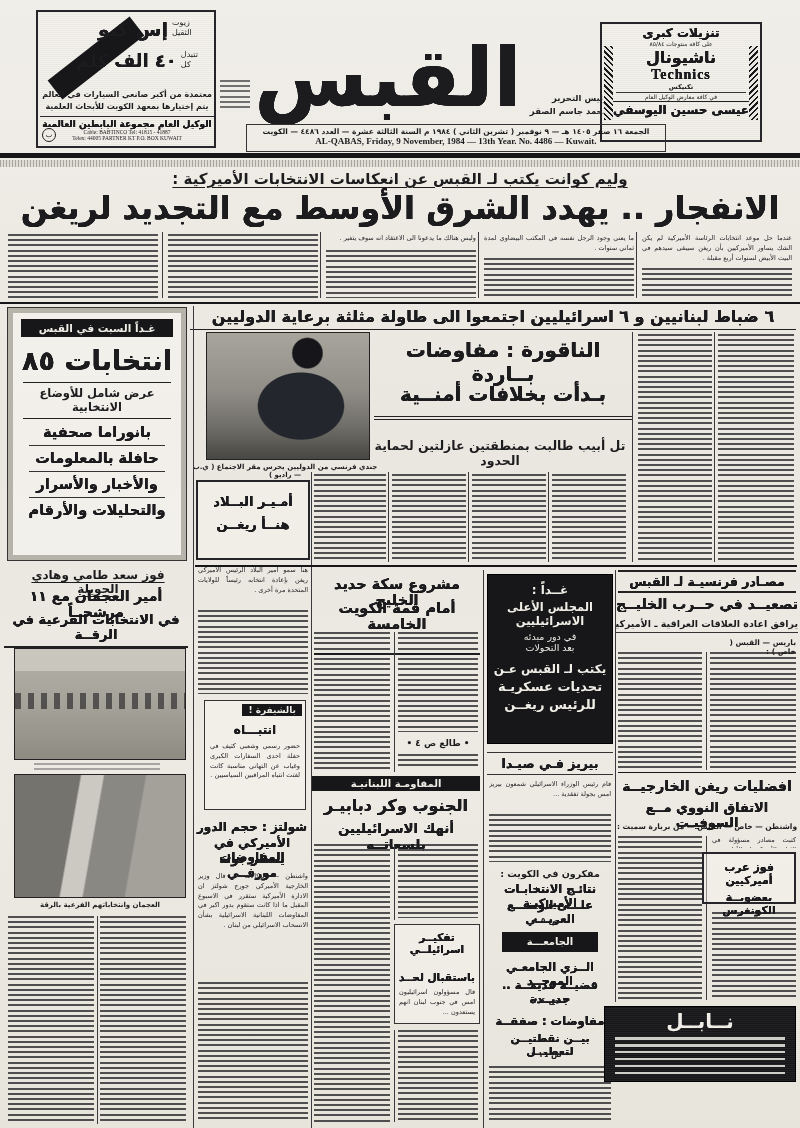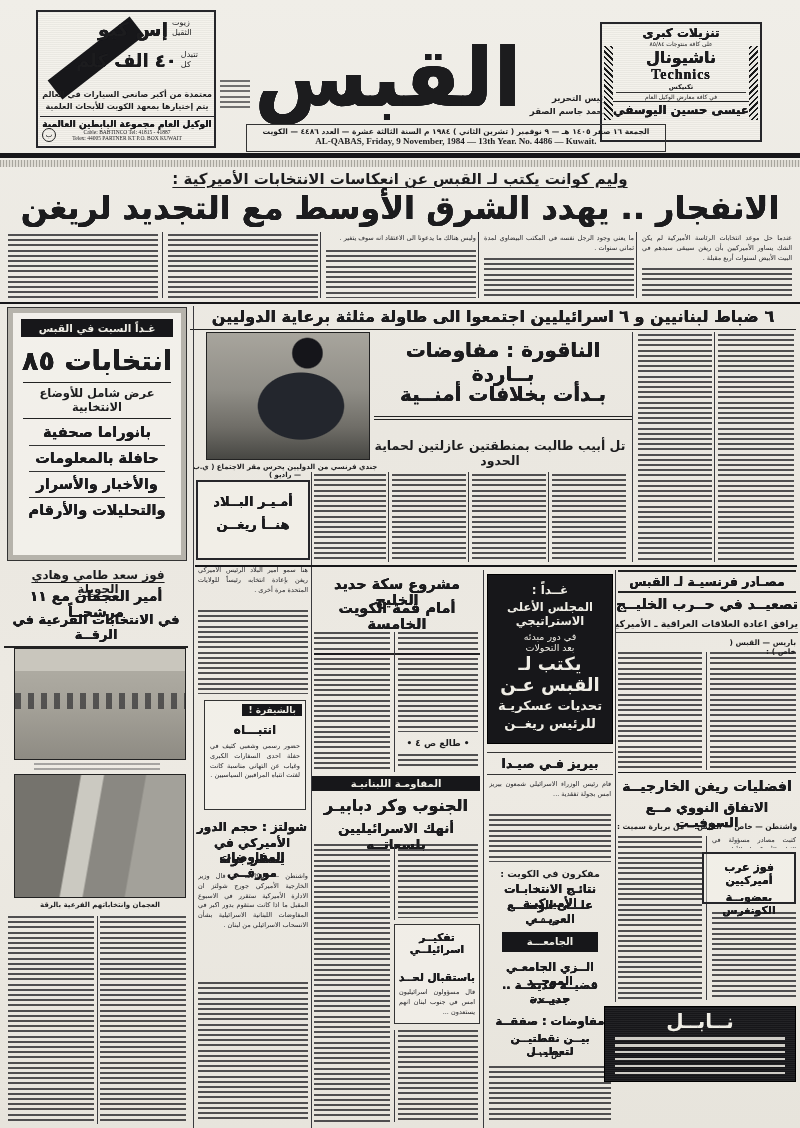--- a/index.html
+++ b/index.html
@@ -203,24 +203,24 @@
   <div class="c hv" style="font-size:10.5px;margin-top:6px">تفكيــر اسرائيلــي</div>
   <div class="c hv" style="font-size:10.5px;margin-top:16px">باستقبال لحــد</div>
   <div class="tx" style="margin:5px 4px 0;height:44px;overflow:hidden">قال مسؤولون اسرائيليون امس في جنوب لبنان انهم يستعدون ...</div>
 </div>
 <div class="ab sim" style="left:398px;top:1030px;width:80px;height:92px"></div>
 <div class="ab vl" style="left:394px;top:1030px;height:92px"></div>
 
 <div class="ab rev" style="left:487px;top:574px;width:126px;height:170px;border:1px solid #000">
   <div class="c b" style="font-size:12px;margin-top:8px">غــداً :</div>
   <div class="c b" style="font-size:11.5px;margin-top:3px">المجلس الأعلى</div>
-  <div class="c b" style="font-size:11.5px">الاستراتيجي</div>
+  <div class="c b" style="font-size:11.5px">الاسرائيليين</div>
   <div class="c" style="font-size:9.5px;margin-top:3px">في دور مبدئه</div>
   <div class="c" style="font-size:9.5px">بعد التحولات</div>
-  <div class="c b" style="font-size:18px;">يكتب لـ القبس عـن</div>
+  <div class="c b" style="font-size:12px;margin-top:9px">يكتب لـ القبس عـن</div>
   <div class="c b" style="font-size:13px;margin-top:3px">تحديات عسكريـة</div>
   <div class="c b" style="font-size:13px;margin-top:3px">للرئيس ريغــن</div>
 </div>
 
 <div class="ab c hv" style="left:487px;top:752px;width:126px;font-size:12.5px;border-top:1px solid #333;border-bottom:1px solid #333;padding:3px 0">بيريز فـي صيـدا</div>
 <div class="ab tx" style="left:489px;top:780px;width:122px;height:30px;overflow:hidden">قام رئيس الوزراء الاسرائيلي شمعون بيريز امس بجولة تفقدية ...</div>
 <div class="ab sim" style="left:489px;top:814px;width:122px;height:48px"></div>
 
 <div class="ab c b" style="left:487px;top:868px;width:126px;font-size:9.5px">مفكرون في الكويت :</div>
 <div class="ab c hv" style="left:487px;top:882px;width:126px;font-size:11.5px">نتائـج الانتخابـات الأميركيـة</div>

